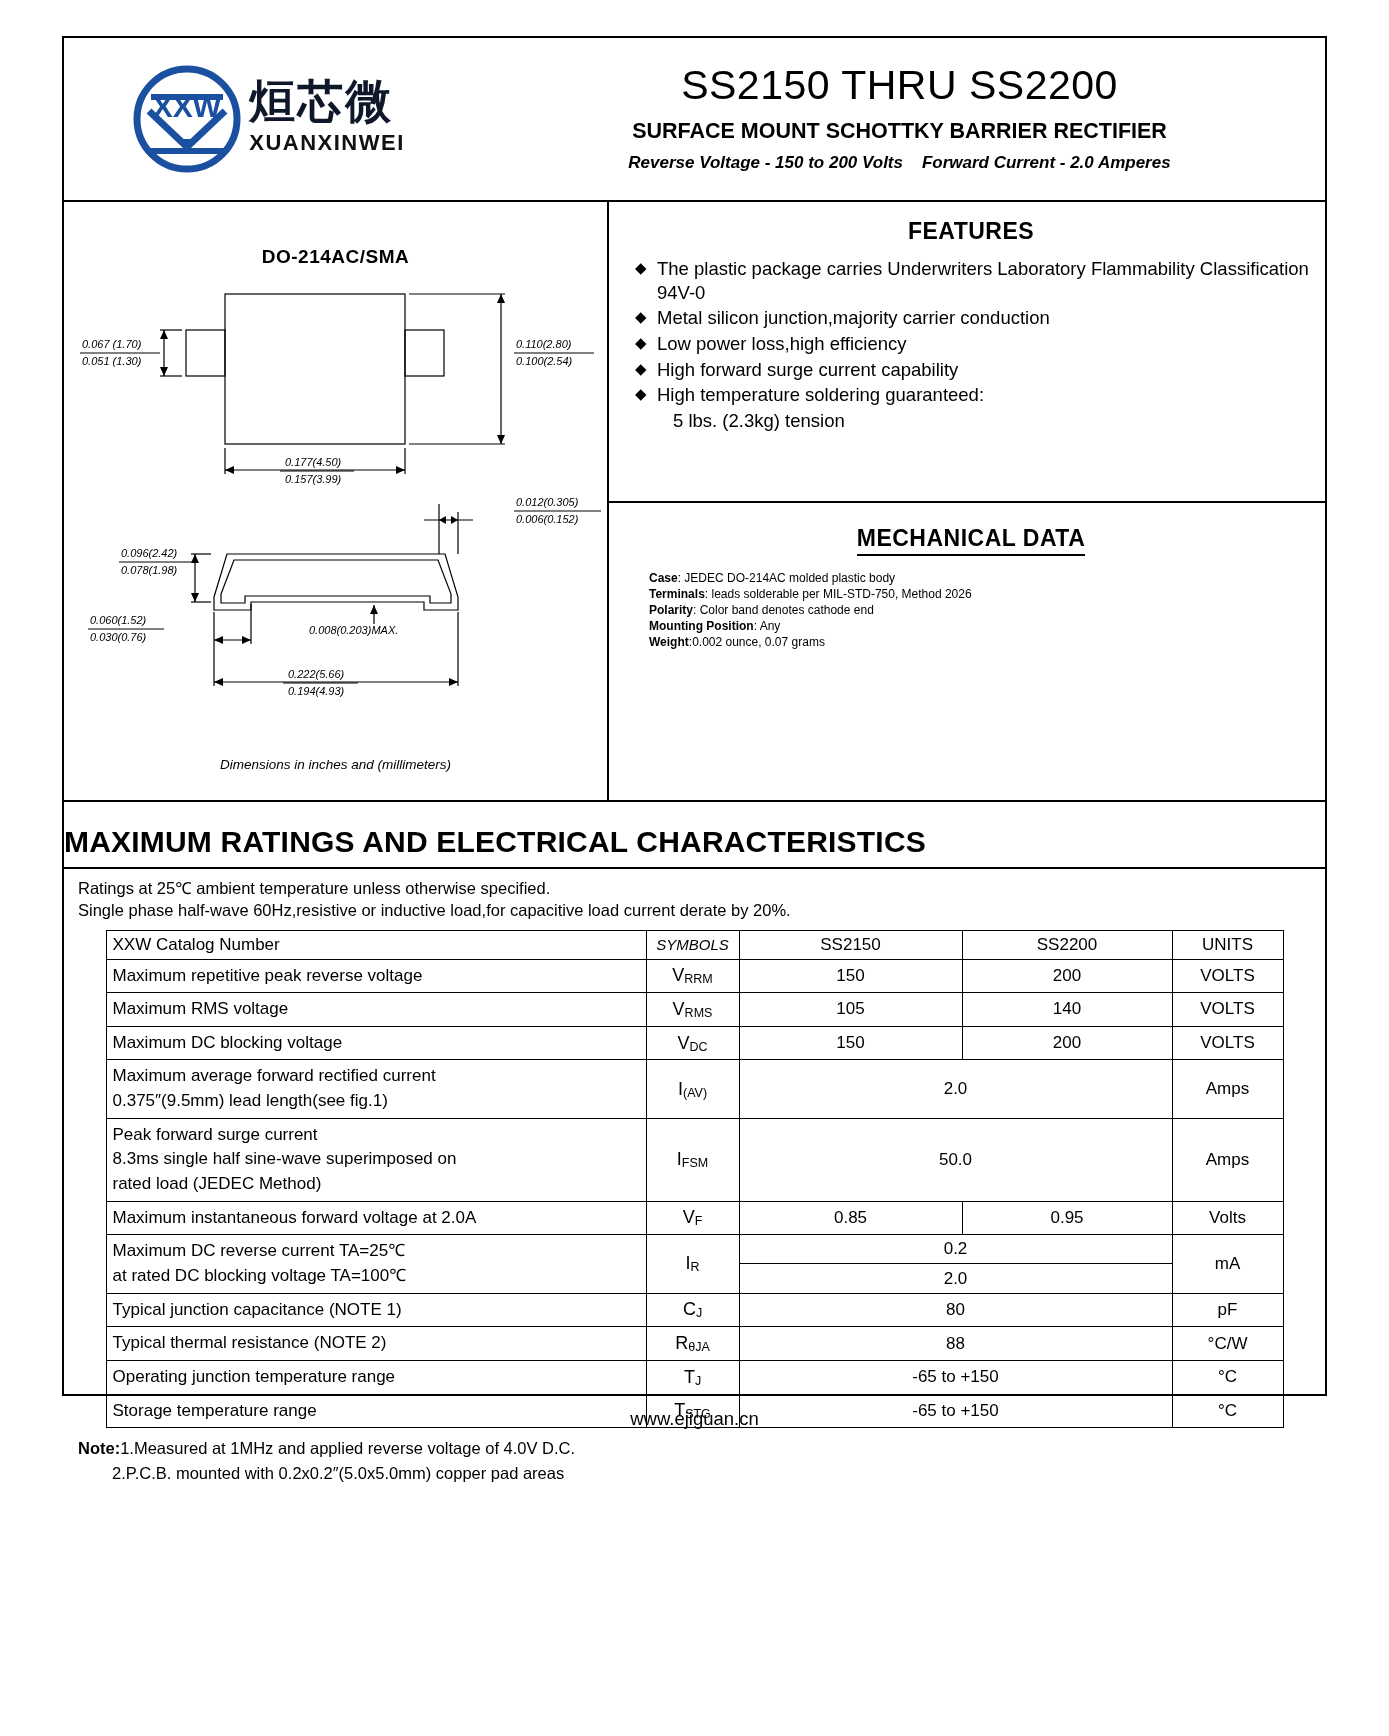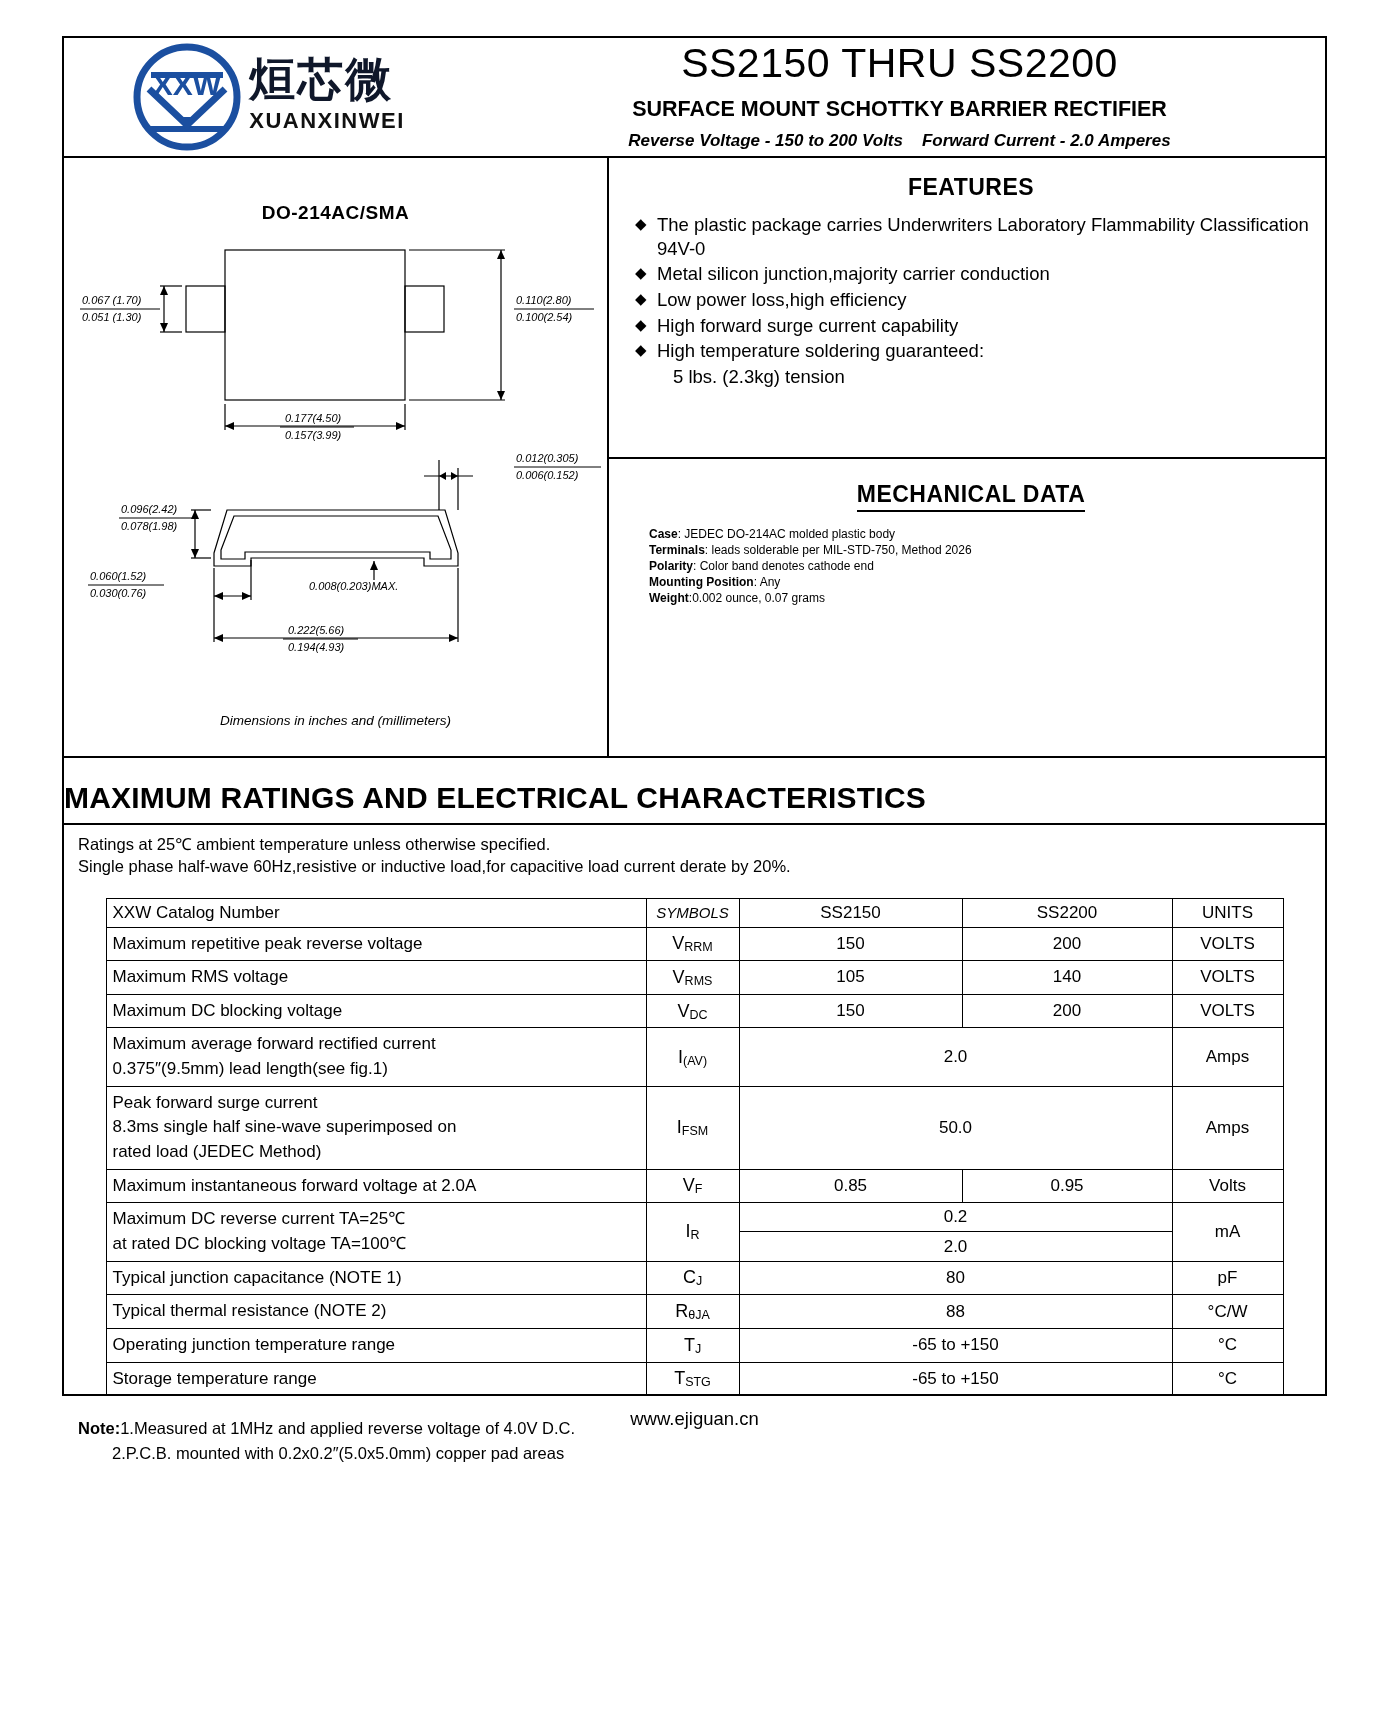--- a/index.html
+++ b/index.html
@@ -21,21 +21,21 @@
     width: 1265px;
     height: 1360px;
     border: 2px solid #000;
     box-sizing: border-box;
   }
 
   
   .header {
     display: flex;
     border-bottom: 2px solid #000;
-    height: 120px;
+    height: 164px;
     box-sizing: border-box;
   }
   .logo-cell {
     width: 410px;
     display: flex;
     align-items: center;
     justify-content: center;
     box-sizing: border-box;
   }
   .logo-wrap {
@@ -205,21 +205,21 @@
     letter-spacing: 0.2px;
   }
   .ratings-note {
     font-size: 16.5px;
     line-height: 1.35;
     padding: 8px 0 8px 14px;
   }
   table.specs {
     border-collapse: collapse;
     width: 1126px;
-    margin: 12px auto;
+    margin: 0 auto;
     table-layout: fixed;
   }
   table.specs td, table.specs th {
     border: 1px solid #000;
     font-size: 17px;
     font-weight: normal;
     padding: 4px 6px;
     box-sizing: border-box;
   }
   td.param {

